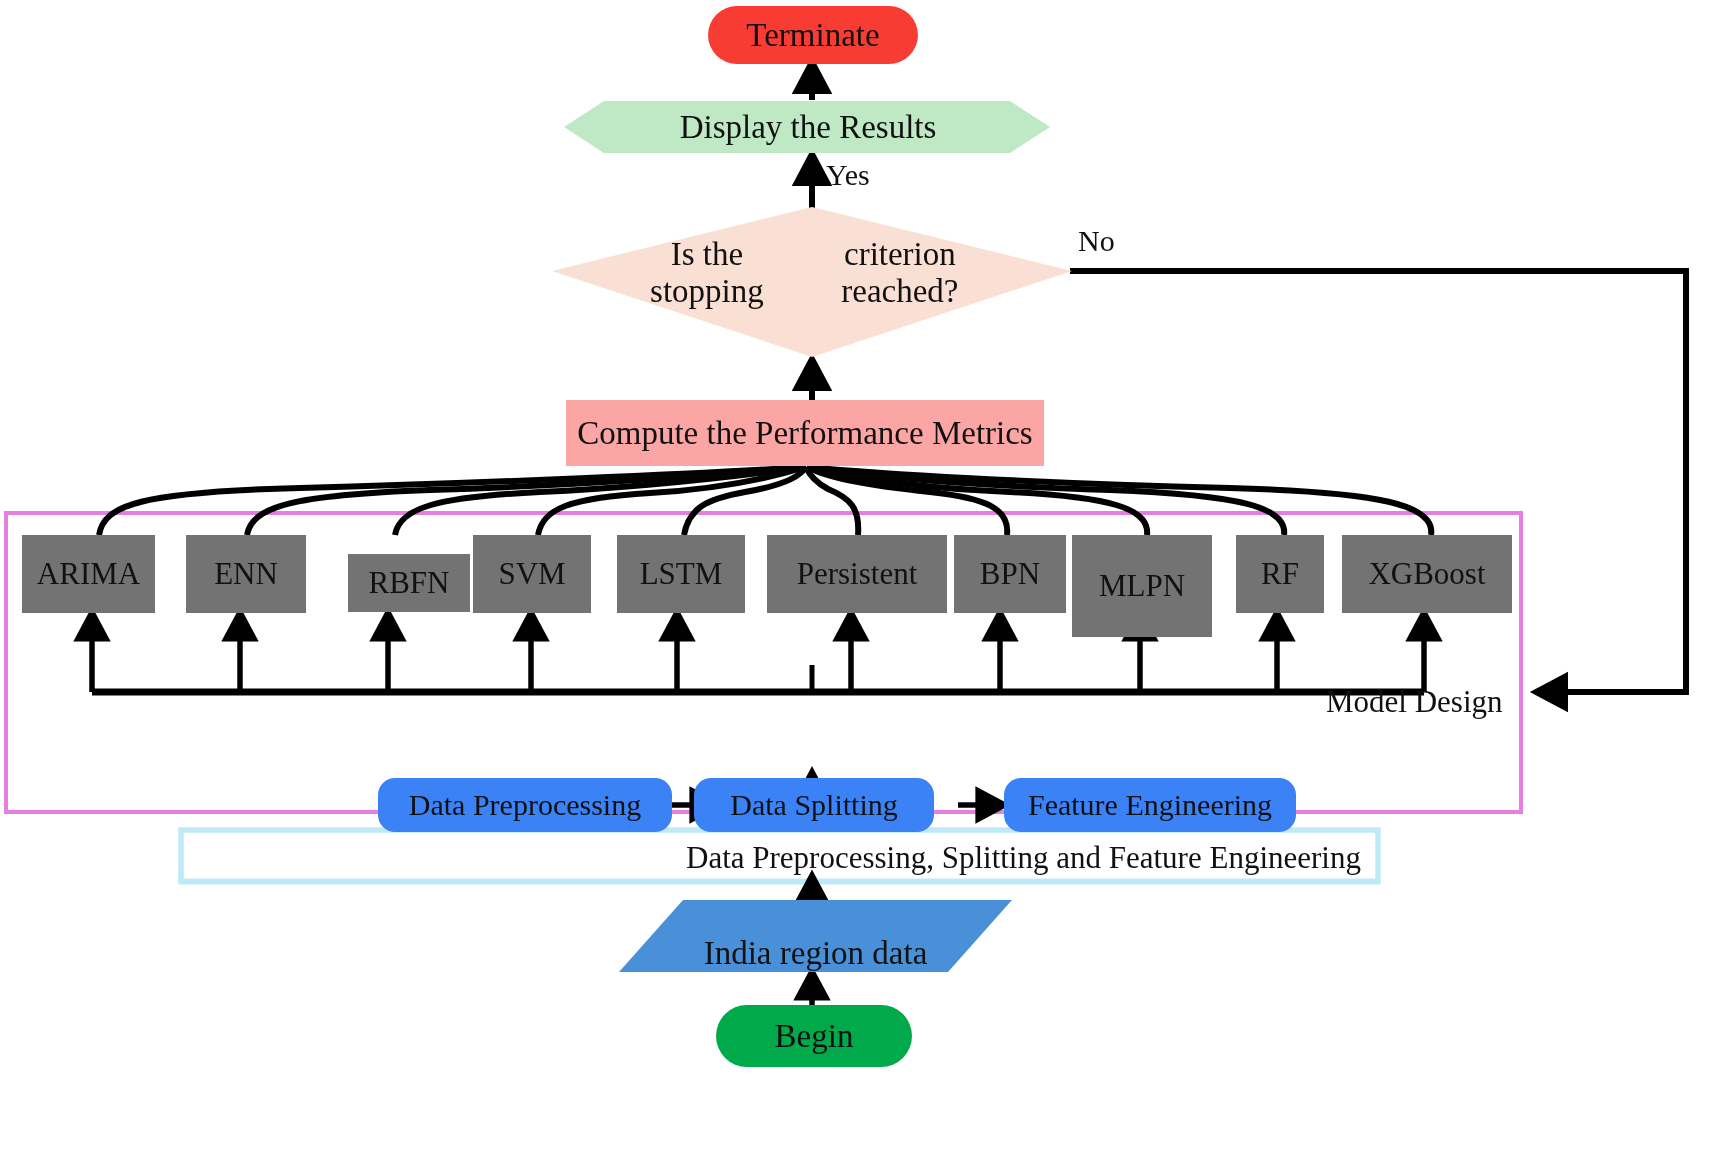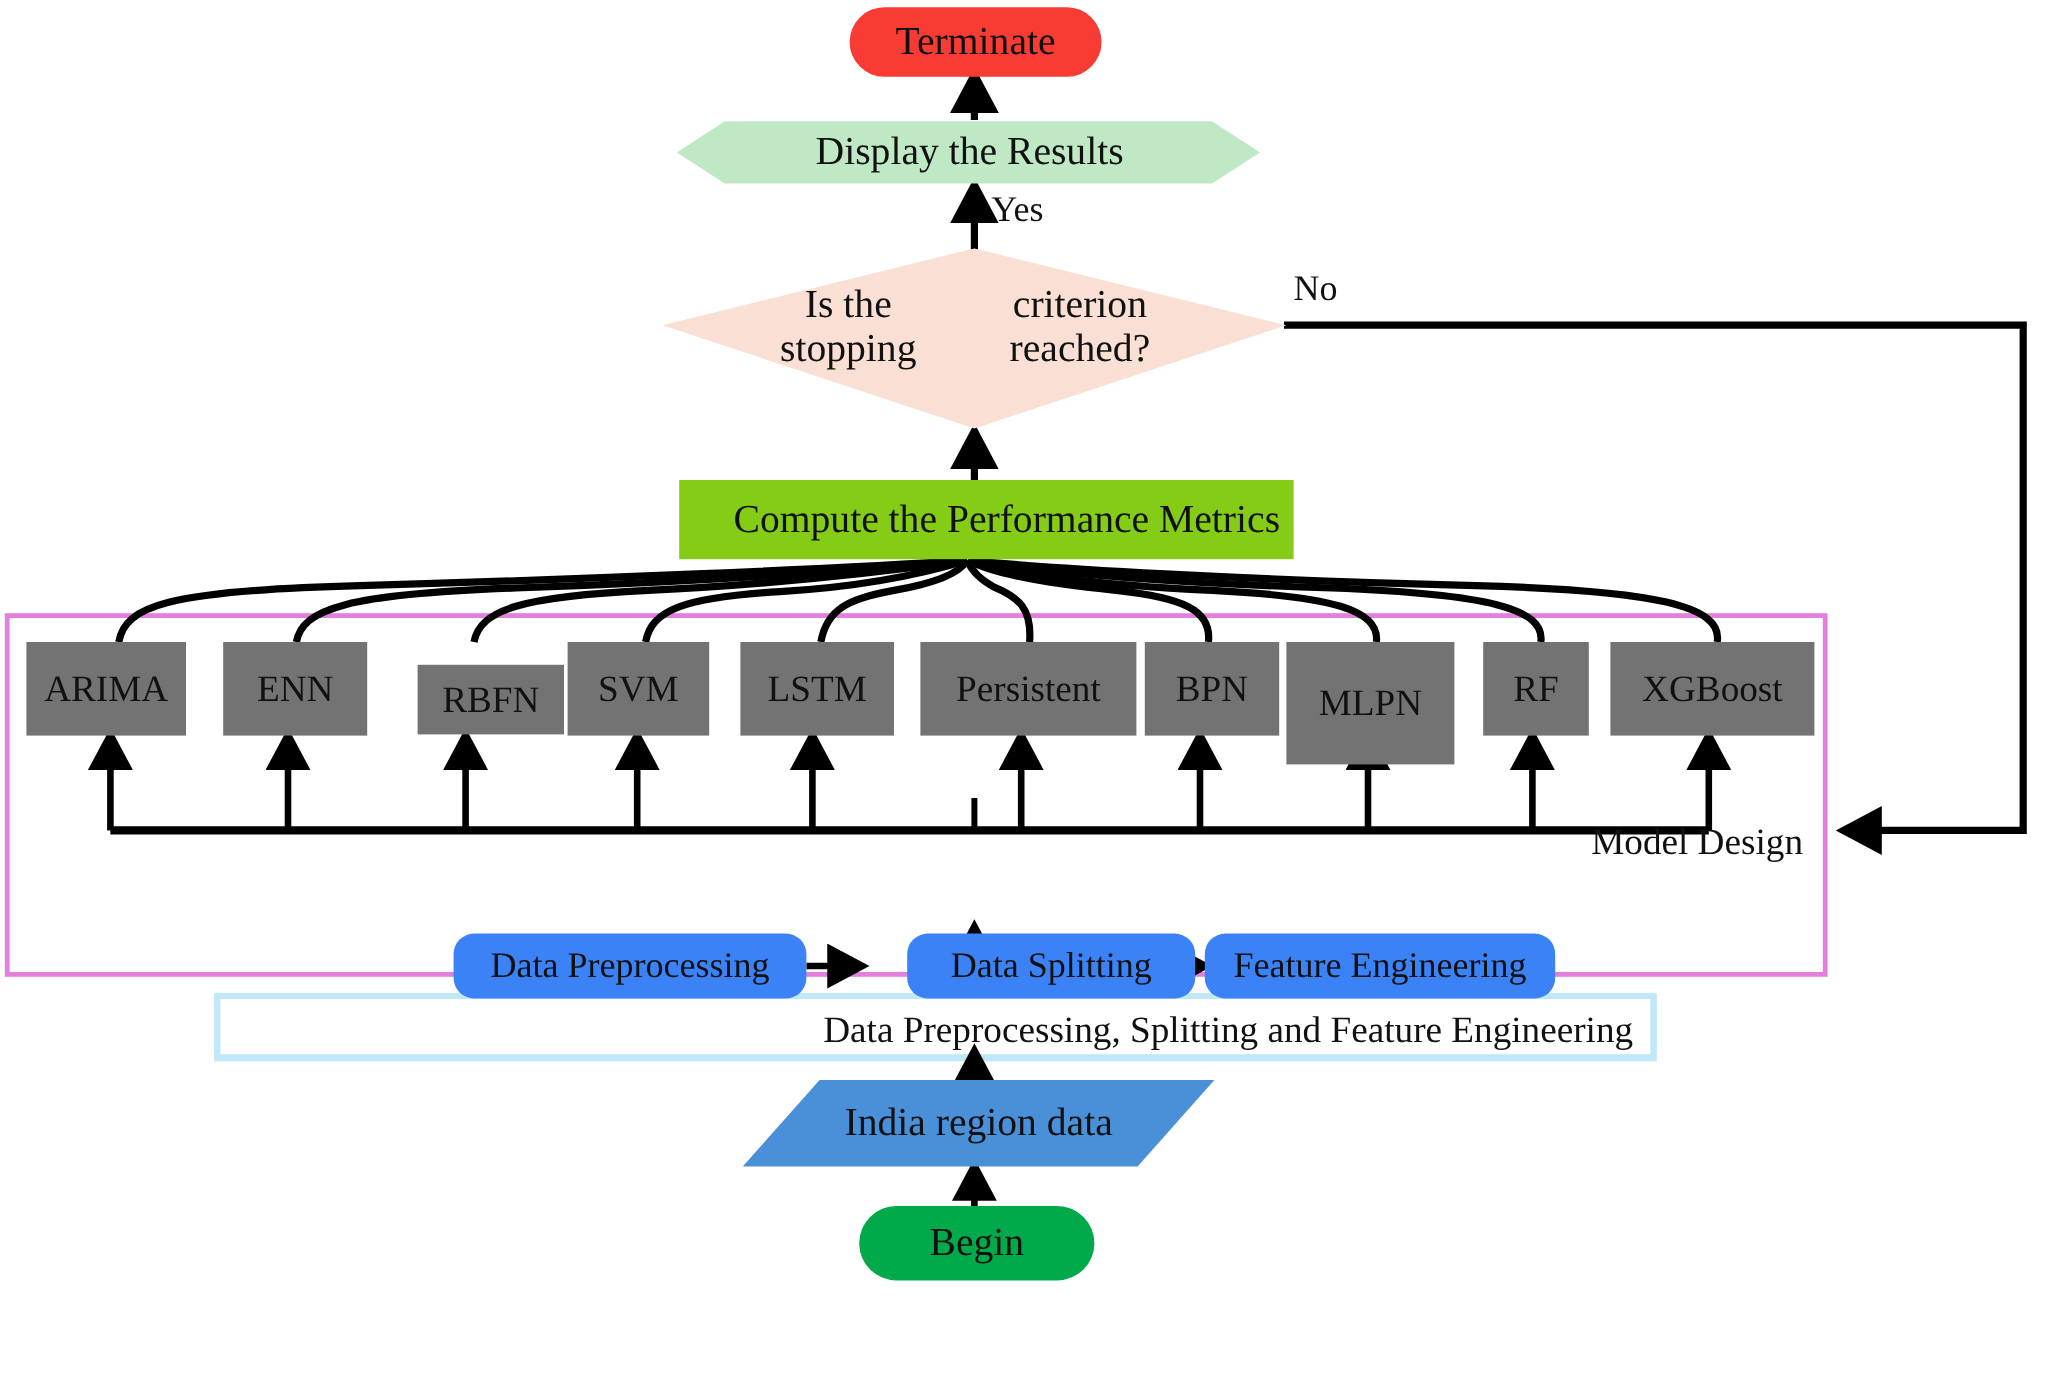--- a/index.html
+++ b/index.html
@@ -4,21 +4,21 @@
 <style>
   html,body{margin:0;padding:0;background:#ffffff;}
   body{font-family:"Liberation Serif","DejaVu Serif",serif;}
   #stage{position:relative;width:1712px;height:1165px;background:#fff;overflow:hidden;}
   #stage svg{position:absolute;left:0;top:0;width:1712px;height:1165px;}
   .node{position:absolute;display:flex;align-items:center;justify-content:center;
         text-align:center;color:#111;line-height:1.12;}
   .lbl{position:absolute;color:#111;white-space:nowrap;}
   .term{border-radius:999px;font-size:33px;}
   .hex{font-size:33px;}
-  .metrics{font-size:33px;background:#84cc16;padding-left:34px;}
+  .metrics{font-size:33px;background:#fca5a5;}
   .modelbox{font-size:31px;background:#737373;}
   .initbox{font-size:31px;background:#e07fd4;}
   .dpbox{font-size:30px;background:#3b82f6;border-radius:17px;}
   .para{font-size:33px;color:#111;}
   .groupcap{font-size:31px;}
   .edgelbl{font-size:30px;}
 </style>
 </head>
 <body>
 
@@ -143,32 +143,32 @@
   </div>
 
 
   <div class="lbl groupcap" style="left:1326px;top:684px;">
     <span>Model Design</span>
   </div>
 
   <div class="node dpbox" style="left:378px;top:778px;width:294px;height:54px;">
     <span>Data Preprocessing</span>
   </div>
-  <div class="node dpbox" style="left:756px;top:778px;width:240px;height:54px;">
+  <div class="node dpbox" style="left:694px;top:778px;width:240px;height:54px;">
     <span>Data Splitting</span>
   </div>
   <div class="node dpbox" style="left:1004px;top:778px;width:292px;height:54px;">
     <span>Feature Engineering</span>
   </div>
 
   <div class="lbl groupcap" style="left:686px;top:840px;">
     <span>Data Preprocessing, Splitting and Feature Engineering</span>
   </div>
 
-  <div class="node para" style="left:619px;top:900px;width:393px;height:72px;">
+  <div class="node para" style="left:619px;top:900px;width:393px;height:72px;align-items:flex-end;">
     <span>India region data</span>
   </div>
 
   <div class="node term" style="left:716px;top:1005px;width:196px;height:62px;background:#00a94a;">
     <span>Begin</span>
   </div>
 
 </div>
 
 </body></html>

